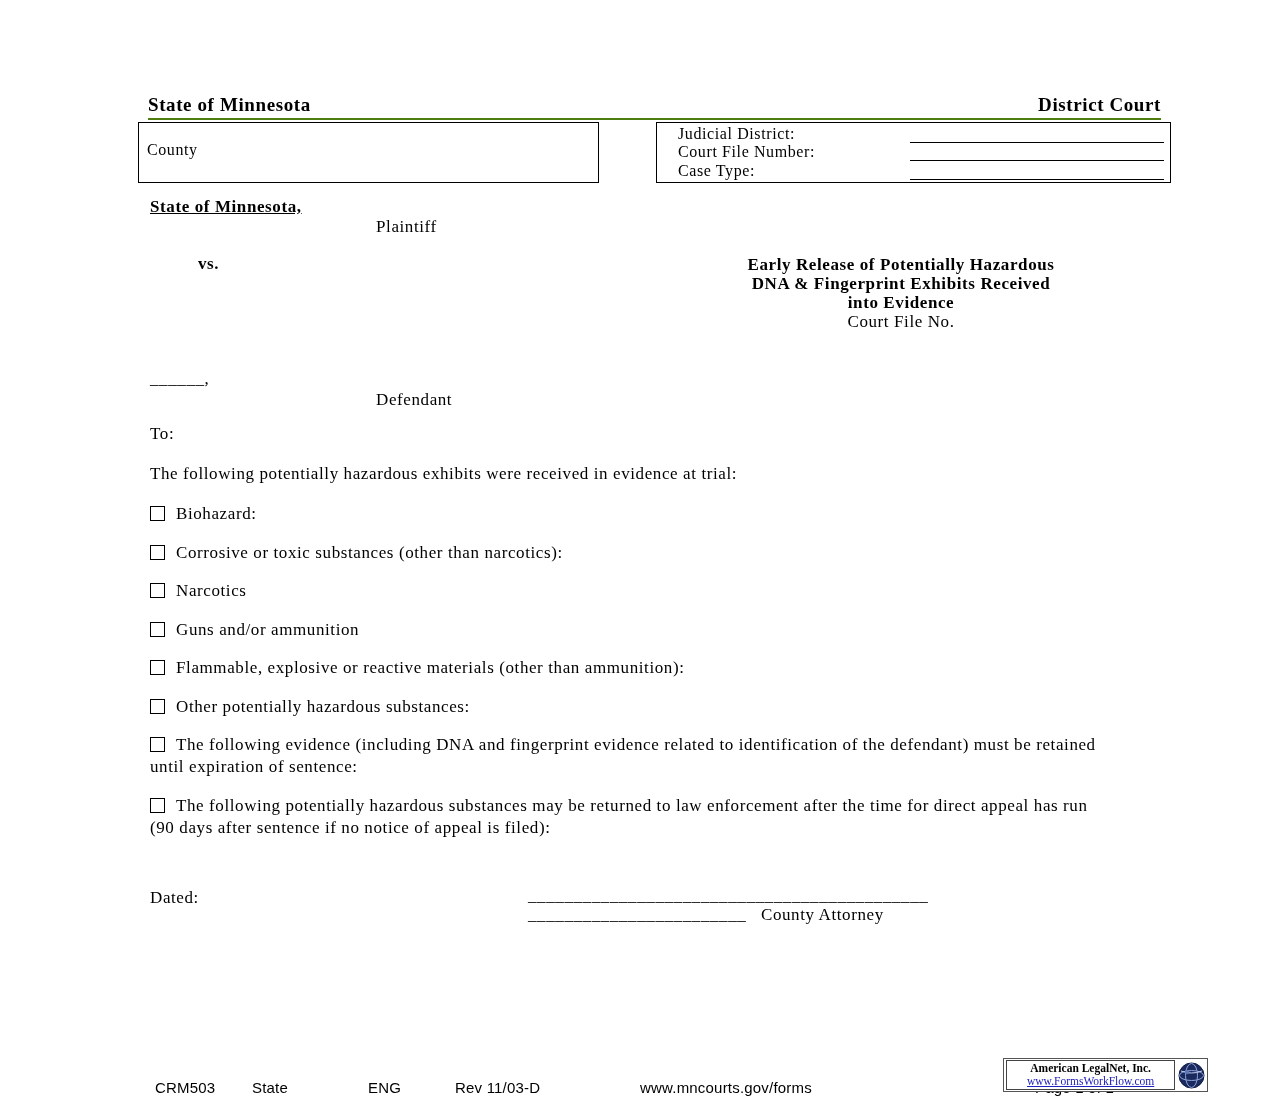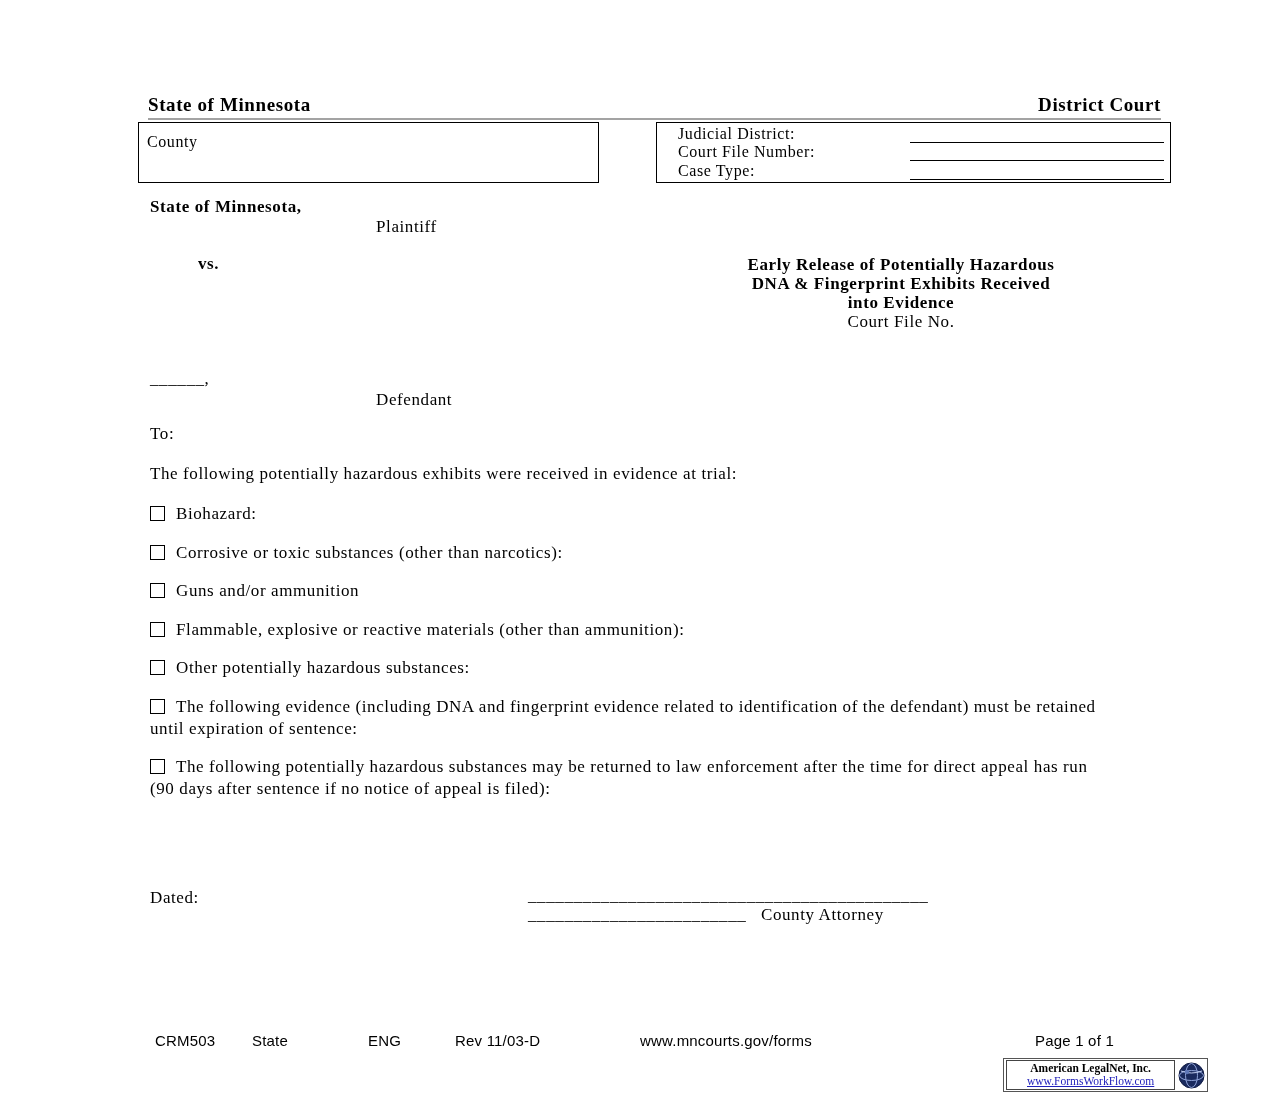--- a/index.html
+++ b/index.html
@@ -18,54 +18,54 @@
 
   
   .header-row {
     position: absolute;
     left: 148px;
     top: 94px;
     width: 1013px;
     display: flex;
     justify-content: space-between;
     align-items: flex-end;
-    border-bottom: 2px solid #a3a3a3;
+    border-bottom: 2px solid #4d7c0f;
     padding-bottom: 2px;
     font-size: 19px;
     font-weight: bold;
   }
   .county-box {
     position: absolute;
     left: 138px;
     top: 122px;
     width: 461px;
     height: 61px;
     border: 1px solid #000;
-    padding: 10px 8px;
+    padding: 18px 8px;
     font-size: 16px;
   }
   .court-info-box {
     position: absolute;
     left: 656px;
     top: 122px;
     width: 515px;
     height: 61px;
     border: 1px solid #000;
     padding: 1px 6px 2px 8px;
     font-size: 16px;
     display: flex;
     flex-direction: column;
     justify-content: space-between;
   }
   .info-row { display: flex; align-items: flex-end; height: 19px; }
   .info-label { display: inline-block; width: 232px; white-space: nowrap; margin-left: 13px; }
   .info-line { flex: 1; border-bottom: 1px solid #000; height: 16px; }
 
   
-  .plaintiff-name { position: absolute; left: 150px; top: 197px; font-weight: bold; }
+  .plaintiff-name { position: absolute; left: 150px; top: 197px; font-weight: bold; text-decoration: underline; }
   .plaintiff-label { position: absolute; left: 376px; top: 217px; }
   .vs-label { position: absolute; left: 150px; top: 254px; font-weight: bold; margin-left: 48px; }
   .notice-title {
     position: absolute;
     left: 656px;
     top: 255px;
     width: 490px;
     text-align: center;
     font-size: 17px;
     line-height: 19px;
@@ -89,21 +89,21 @@
     background: #fff;
   }
 
   
   .dated-label { position: absolute; left: 150px; top: 888px; }
   .dated-line { position: absolute; left: 528px; top: 886px; white-space: nowrap; }
   .signature-row { position: absolute; left: 528px; top: 905px; white-space: nowrap; }
 
   
   .footer { position: absolute; top: 1032px; left: 0; width: 1275px; font-family: "Liberation Sans", sans-serif; font-size: 15px; letter-spacing: 0.2px; }
-  .footer span { position: absolute; white-space: nowrap; }
+  .footer span { position: absolute; white-space: nowrap; margin-top: 47px; }
   .f-form     { left: 155px; }
   .f-state    { left: 252px; }
   .f-lang     { left: 368px; }
   .f-rev      { left: 455px; }
   .f-site     { left: 640px; }
   .f-page     { left: 1035px; }
 
   
   .legalnet {
     position: absolute;
@@ -174,20 +174,23 @@
   <div class="intro-text">The following potentially hazardous exhibits were received in evidence at trial:</div>
 
   <div class="cb-list">
     <p class="cb-item">
       <span class="checkbox"></span><span>Biohazard:</span>
     </p>
     <p class="cb-item">
       <span class="checkbox"></span><span>Corrosive or toxic substances (other than narcotics):</span>
     </p>
     <p class="cb-item">
+      <span class="checkbox"></span><span>Narcotics</span>
+    </p>
+    <p class="cb-item">
       <span class="checkbox"></span><span>Guns and/or ammunition</span>
     </p>
     <p class="cb-item">
       <span class="checkbox"></span><span>Flammable, explosive or reactive materials (other than ammunition):</span>
     </p>
     <p class="cb-item">
       <span class="checkbox"></span><span>Other potentially hazardous substances:</span>
     </p>
     <p class="cb-item">
       <span class="checkbox"></span><span>The following evidence (including DNA and fingerprint evidence related to identification of the defendant) must be retained until expiration of sentence:</span>

